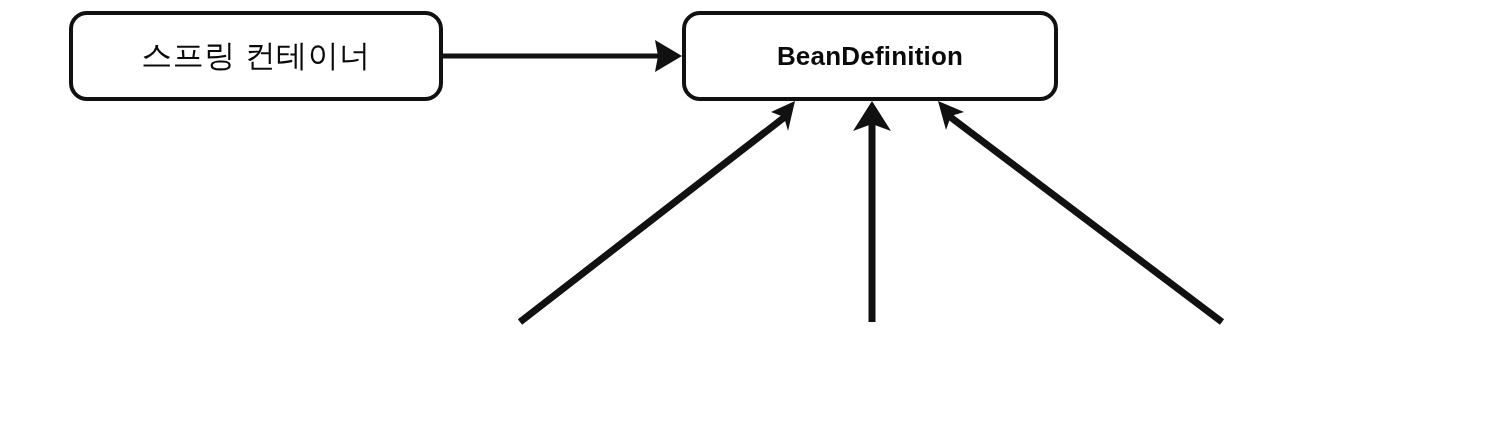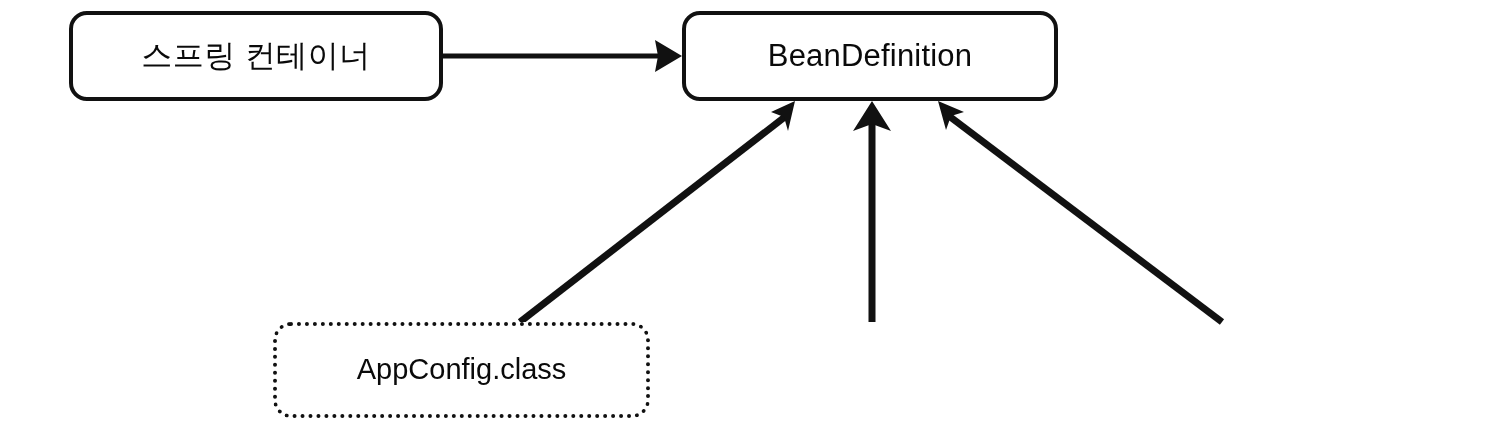--- a/index.html
+++ b/index.html
@@ -54,22 +54,22 @@
   }
   #node-spring-container .node-label {
     font-size: 31px;
     font-weight: 400;
     letter-spacing: 0.5px;
   }
   #node-bean-definition {
     left: 682px; top: 11px;  width: 376px;  height: 90px;
   }
   #node-bean-definition .node-label {
-    font-size: 31px;
-    font-weight: 400;
+    font-size: 26px;
+    font-weight: 700;
     letter-spacing: 0.2px;
   }
   #node-appconfig-class {
     left: 273px; top: 322px; width: 377px; height: 96px;
   }
   #node-appconfig-xml {
     left: 686px; top: 322px; width: 377px; height: 96px;
   }
   #node-appconfig-xxx {
     left: 1098px; top: 322px; width: 368px; height: 96px;
@@ -108,19 +108,16 @@
   </svg>
 
   <div class="node node-solid" id="node-spring-container">
     <span class="node-label">스프링 컨테이너</span>
   </div>
 
   <div class="node node-solid" id="node-bean-definition">
     <span class="node-label">BeanDefinition</span>
   </div>
 
-  <div class="node node-dotted" id="node-appconfig-class">
-    <span class="node-label">AppConfig.class</span>
-  </div>
 
 
 
 </div>
 
 </body></html>

